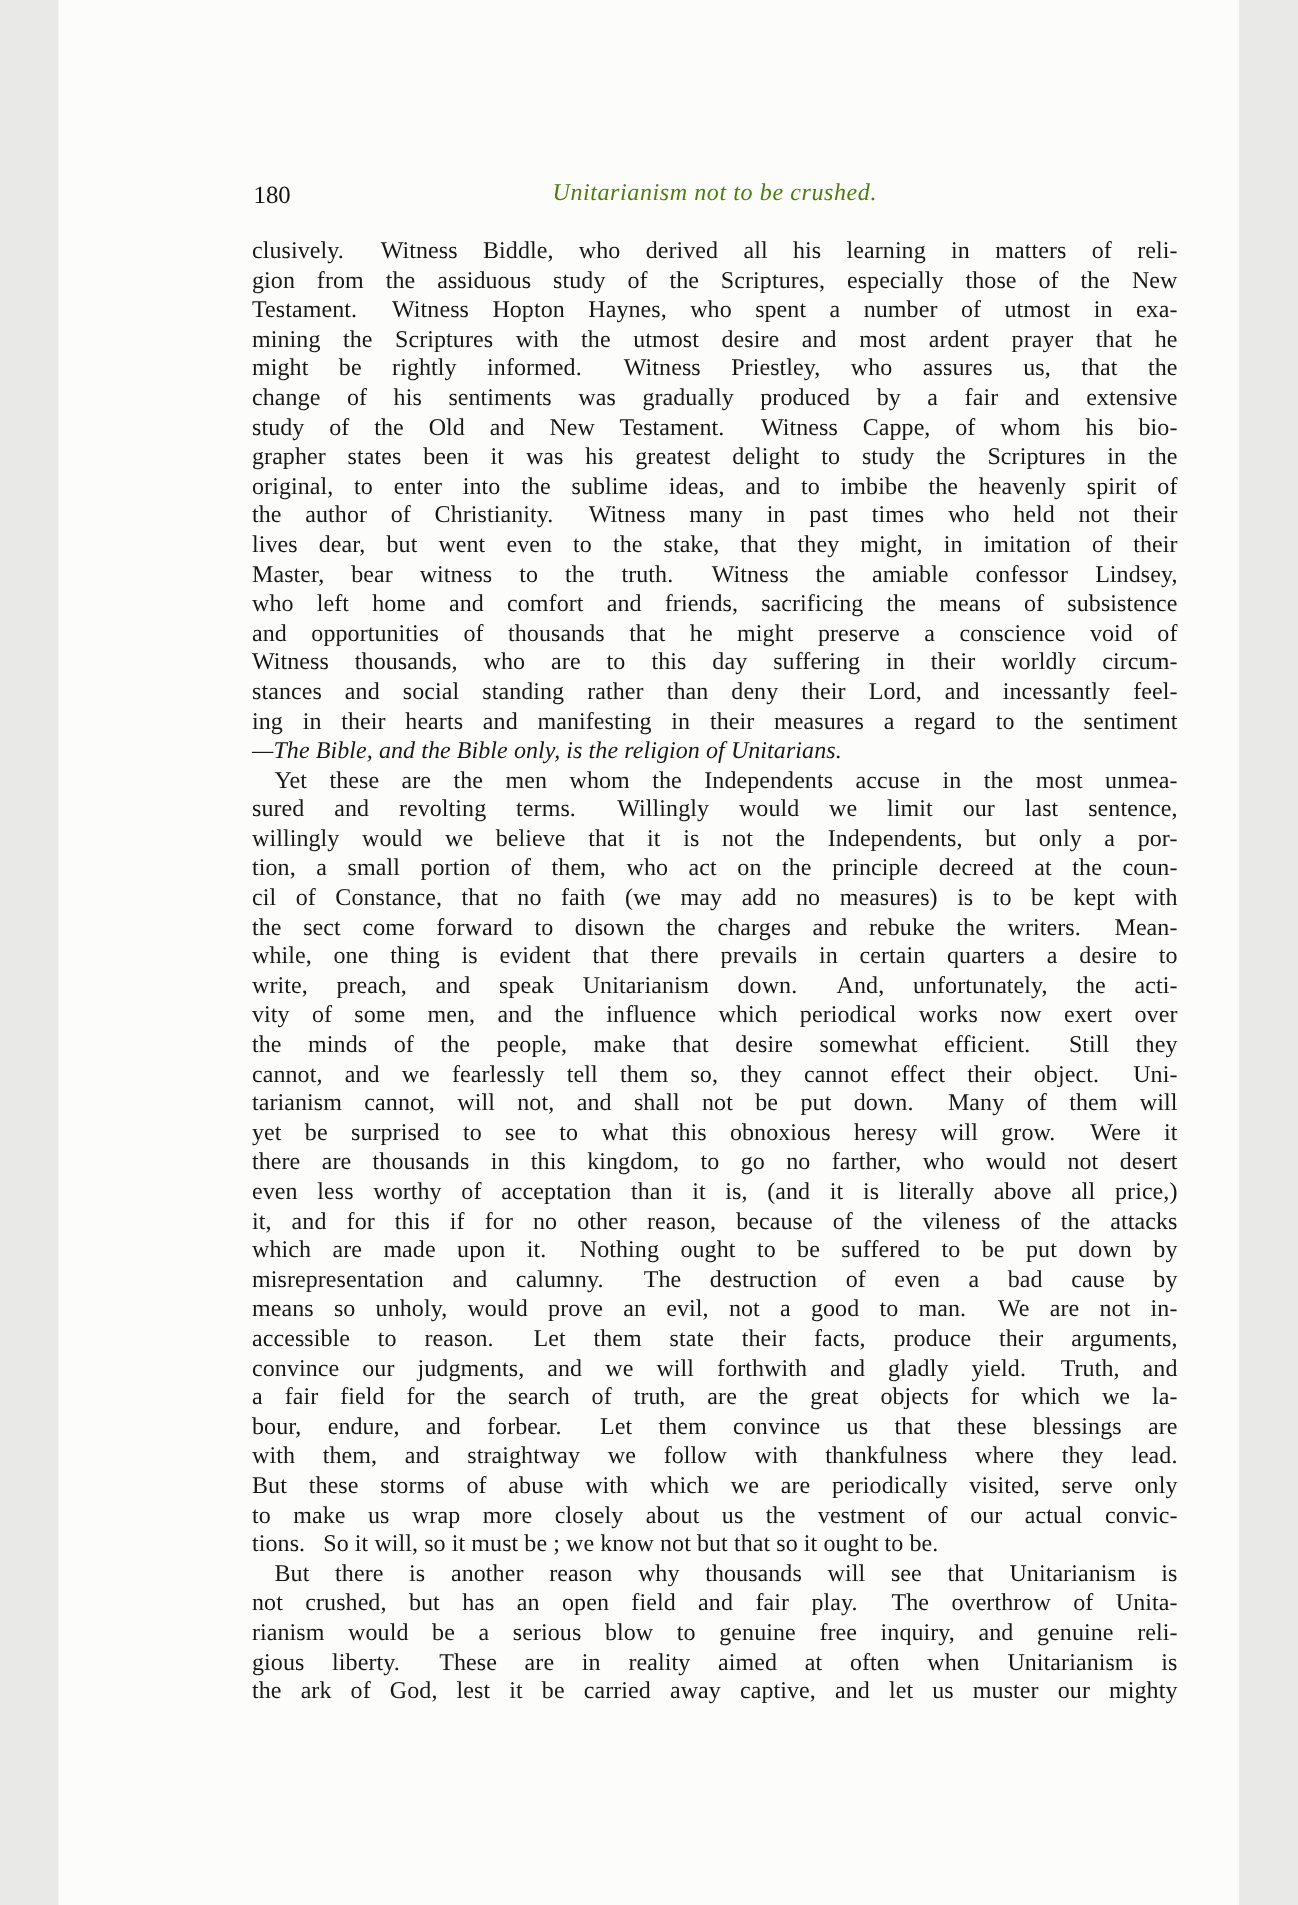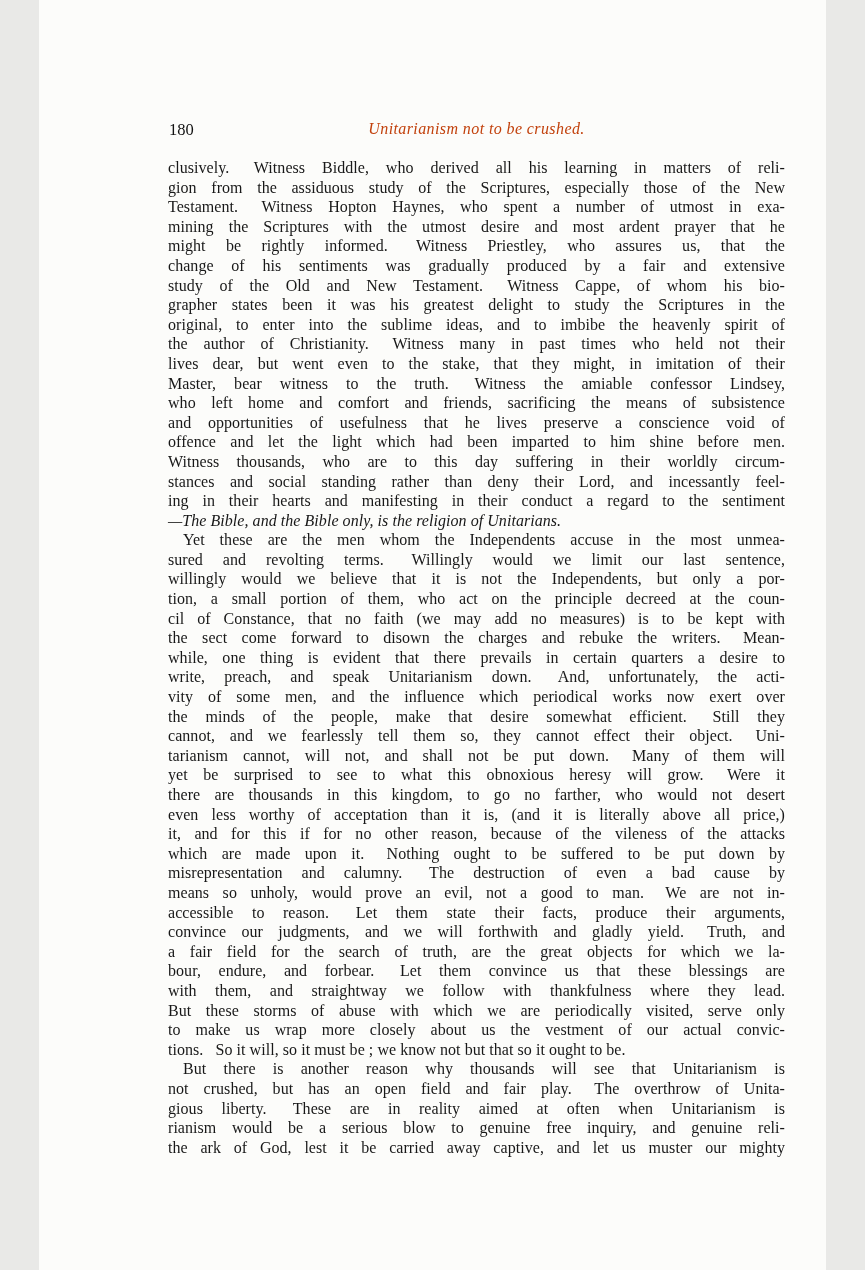--- a/index.html
+++ b/index.html
@@ -31,21 +31,21 @@
     font-size: 16.5px;
     font-style: normal;
     color: #121212;
   }
   .running-title {
     display: block;
     text-align: center;
     font-style: italic;
     font-size: 16px;
     letter-spacing: 0.4px;
-    color: #c2410c;
+    color: #4d7c0f;
   }
   .para { margin: 0; }
   .line {
     font-size: 16px;
     line-height: 19.6px;
     text-align: justify;
     text-align-last: justify;
     color: #181818;
     letter-spacing: 0.05px;
   }
@@ -70,25 +70,24 @@
           <div class="line">mining the Scriptures with the utmost desire and most ardent prayer that he</div>
           <div class="line">might be rightly informed.  Witness Priestley, who assures us, that the</div>
           <div class="line">change of his sentiments was gradually produced by a fair and extensive</div>
           <div class="line">study of the Old and New Testament.  Witness Cappe, of whom his bio-</div>
           <div class="line">grapher states been it was his greatest delight to study the Scriptures in the</div>
           <div class="line">original, to enter into the sublime ideas, and to imbibe the heavenly spirit of</div>
           <div class="line">the author of Christianity.  Witness many in past times who held not their</div>
           <div class="line">lives dear, but went even to the stake, that they might, in imitation of their</div>
           <div class="line">Master, bear witness to the truth.  Witness the amiable confessor Lindsey,</div>
           <div class="line">who left home and comfort and friends, sacrificing the means of subsistence</div>
-          <div class="line">and opportunities of usefulness that he lives preserve a conscience void of</div>
-          <div class="line">offence and let the light which had been imparted to him shine before men.</div>
+          <div class="line">and opportunities of thousands that he might preserve a conscience void of</div>
           <div class="line">Witness thousands, who are to this day suffering in their worldly circum-</div>
           <div class="line">stances and social standing rather than deny their Lord, and incessantly feel-</div>
-          <div class="line">ing in their hearts and manifesting in their conduct a regard to the sentiment</div>
+          <div class="line">ing in their hearts and manifesting in their measures a regard to the sentiment</div>
           <div class="line italic no-stretch">—The Bible, and the Bible only, is the religion of Unitarians.</div>
         </div>
         <div class="para indent">
           <div class="line">Yet these are the men whom the Independents accuse in the most unmea-</div>
           <div class="line">sured and revolting terms.  Willingly would we limit our last sentence,</div>
           <div class="line">willingly would we believe that it is not the Independents, but only a por-</div>
           <div class="line">tion, a small portion of them, who act on the principle decreed at the coun-</div>
           <div class="line">cil of Constance, that no faith (we may add no measures) is to be kept with</div>
           <div class="line">the sect come forward to disown the charges and rebuke the writers.  Mean-</div>
           <div class="line">while, one thing is evident that there prevails in certain quarters a desire to</div>
@@ -109,19 +108,19 @@
           <div class="line">a fair field for the search of truth, are the great objects for which we la-</div>
           <div class="line">bour, endure, and forbear.  Let them convince us that these blessings are</div>
           <div class="line">with them, and straightway we follow with thankfulness where they lead.</div>
           <div class="line">But these storms of abuse with which we are periodically visited, serve only</div>
           <div class="line">to make us wrap more closely about us the vestment of our actual convic-</div>
           <div class="line no-stretch">tions.  So it will, so it must be ; we know not but that so it ought to be.</div>
         </div>
         <div class="para indent">
           <div class="line">But there is another reason why thousands will see that Unitarianism is</div>
           <div class="line">not crushed, but has an open field and fair play.  The overthrow of Unita-</div>
+          <div class="line">rianism would be a serious blow to genuine free inquiry, and genuine reli-</div>
           <div class="line">gious liberty.  These are in reality aimed at often when Unitarianism is</div>
-          <div class="line">rianism would be a serious blow to genuine free inquiry, and genuine reli-</div>
           <div class="line">the ark of God, lest it be carried away captive, and let us muster our mighty</div>
         </div>
       </div>
   </div>
 </div>
 
 </body></html>

